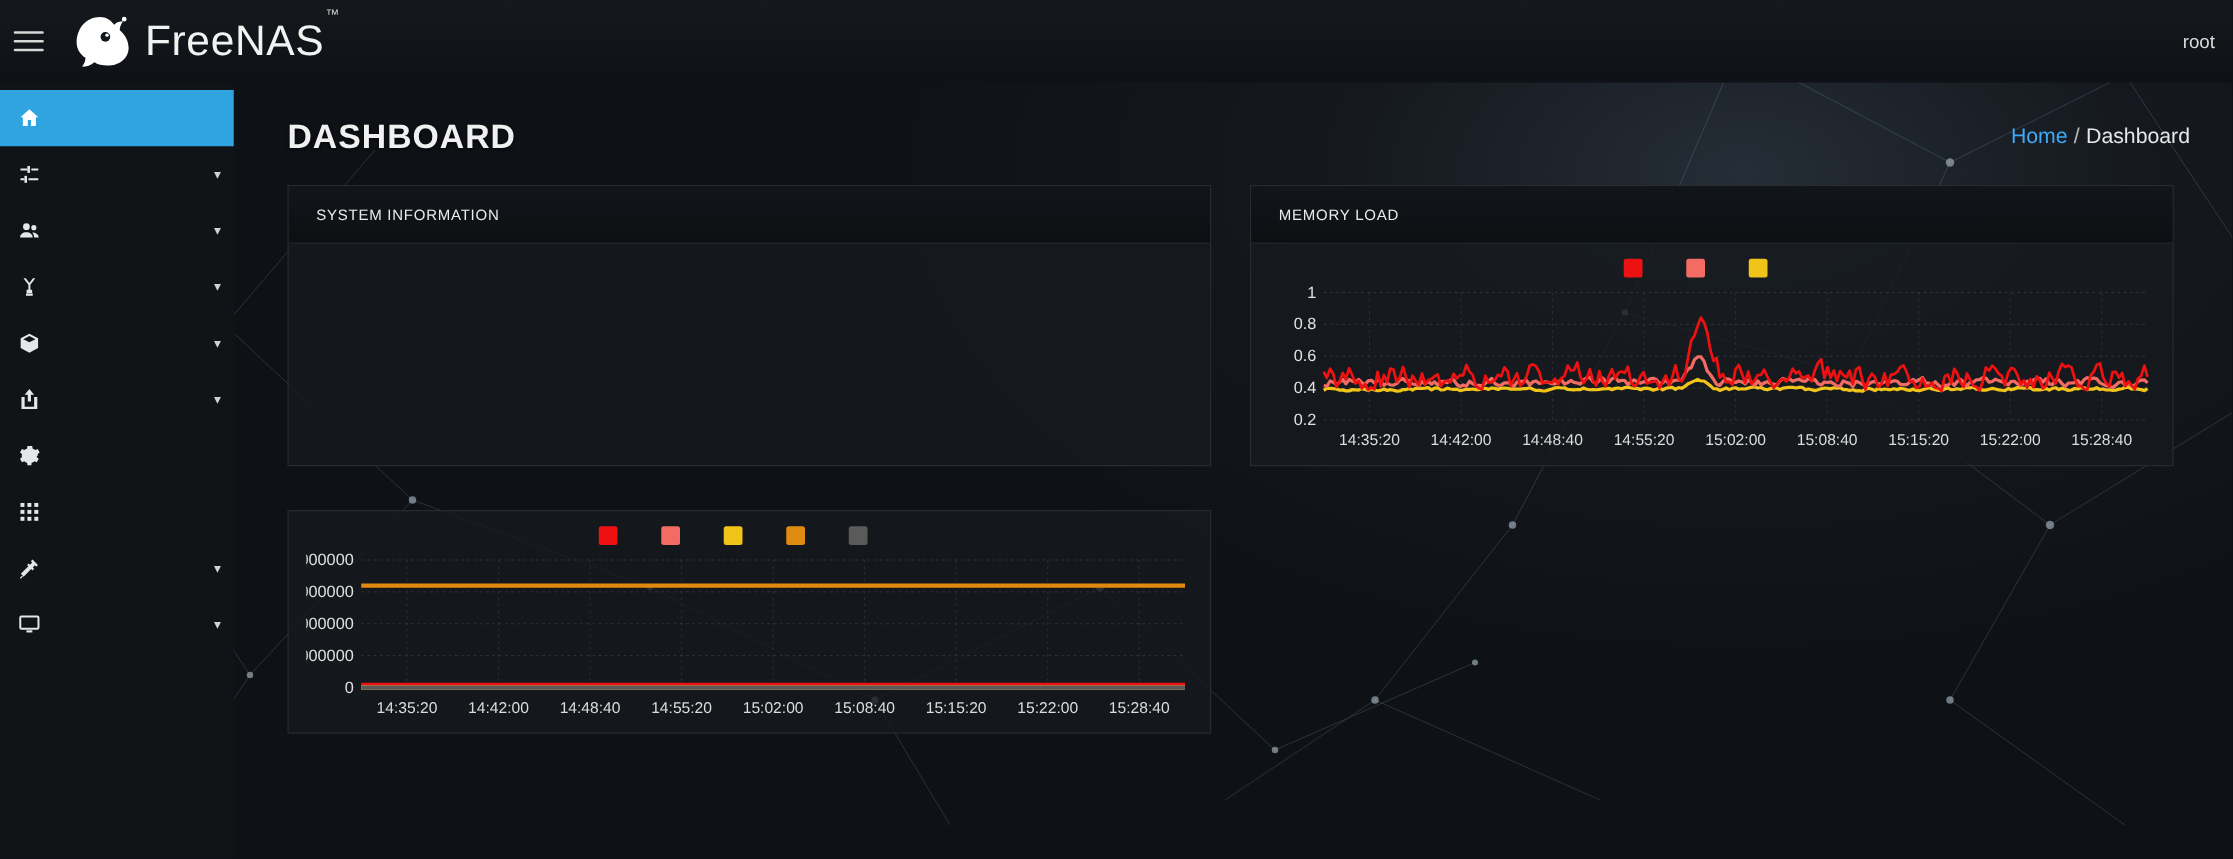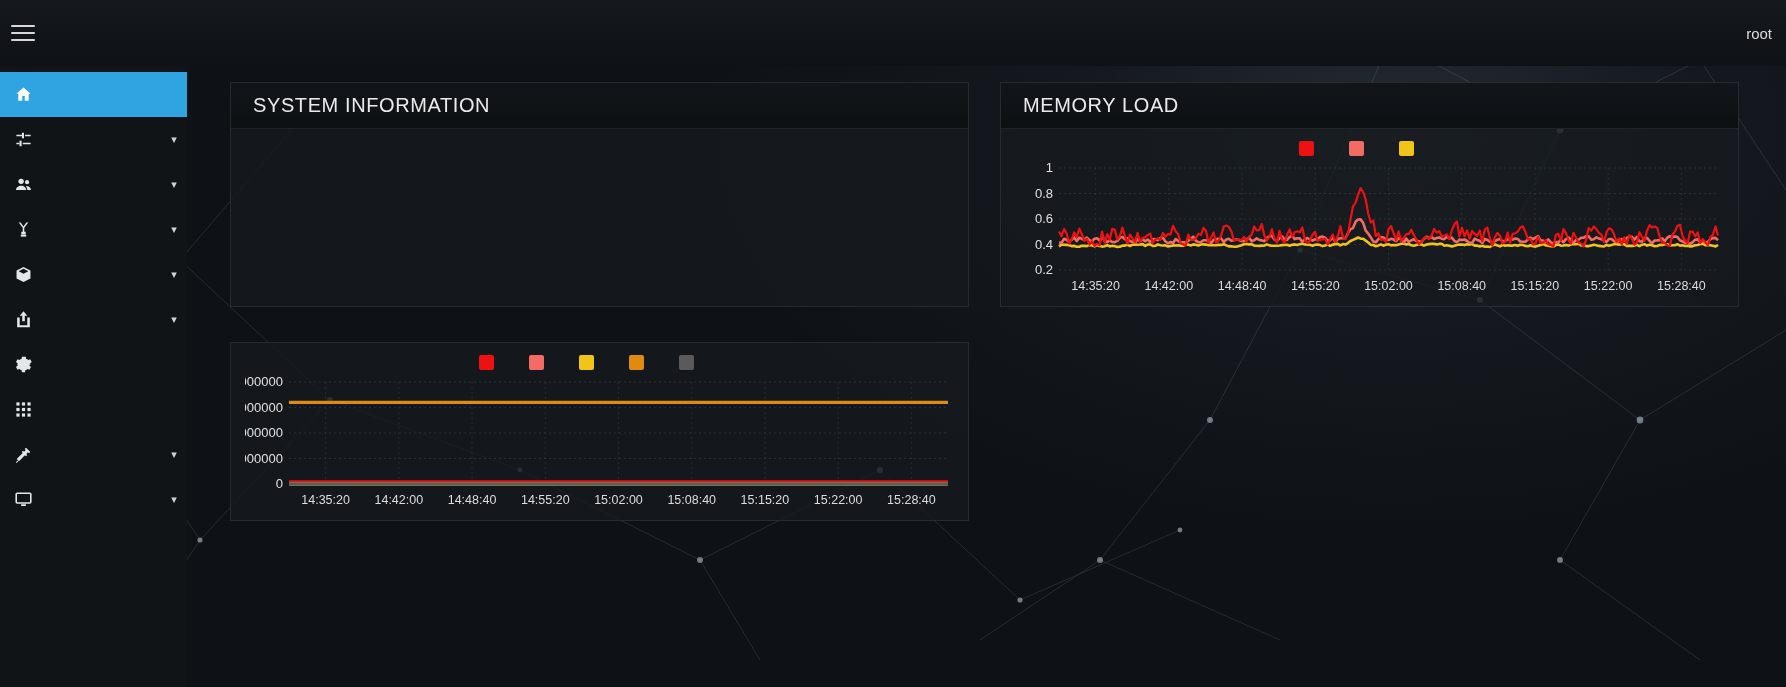--- a/index.html
+++ b/index.html
@@ -58,21 +58,21 @@
   .crumbs a { color: #3fa9f5; text-decoration: none; }
   .crumbs .sep { color: #bdbdbd; margin: 0 5px; }
 
   .grid { display: grid; grid-template-columns: 739px 739px; column-gap: 31px;
     row-gap: 35px; padding: 16px 0 0 43px; }
 
   .card { background: rgba(23,26,30,0.80); border: 1px solid rgba(60,66,74,0.45); }
   .card-head {
     height: 46px; display: flex; align-items: center; padding-left: 22px;
     background: linear-gradient(180deg,#121519 0%,#0d1013 100%);
-    font-size: 20px; letter-spacing: .6px; color: #eaeaea;
+    font-size: 12px; letter-spacing: .6px; color: #eaeaea;
     border-bottom: 1px solid rgba(60,66,74,0.35);
   }
   .card-body { padding: 16px 22px 16px 22px; }
 
   
   .sysinfo { width: 100%; border-collapse: collapse; font-size: 16px; }
   .sysinfo td { padding: 7px 0; color: #e3e3e3; vertical-align: top; }
   .sysinfo td.k { width: 180px; color: #e3e3e3; }
 
   
@@ -130,20 +130,31 @@
       </g>
     </svg>
   </div>
 
   <div class="topbar">
     <div class="hamburger">
       <i></i>
         <i></i>
         <i></i>
     </div>
+    <div class="brand">
+      <svg class="brand-logo" viewBox="0 0 64 52">
+        <path fill="#ffffff" d="M33 4c6 0 10 3 13 7 2-2 5-3 8-3-2 3-3 5-3 8 5 4 8 10 8 16 0 9-8 16-19 16-5 0-9-1-12-3-3 3-7 4-11 4 2-3 3-5 3-8-5-3-8-8-8-14C12 14 21 4 33 4z"></path>
+        <circle cx="38" cy="22" r="4.4" fill="#14181c"></circle>
+        <circle cx="39.5" cy="20.5" r="1.5" fill="#ffffff"></circle>
+        <circle cx="55" cy="6" r="2.1" fill="#ffffff"></circle>
+      </svg>
+      <div class="brand-text">
+        <span>FreeNAS</span><sup>™</sup>
+      </div>
+    </div>
     <div class="topbar-user">root</div>
   </div>
 
   <nav class="sidebar" id="sidebar">
       <div class="nav-item active">
         <span class="ico">
           <svg width="19" height="19" viewBox="0 0 24 24" fill="currentColor">
             <path d="M12 3 3 11h2.4v9h5V14h3.2v6h5v-9H21z"></path>
           </svg>
         </span>
@@ -244,20 +255,26 @@
             <rect x="9" y="18" width="6" height="2.2"></rect>
           </svg>
         </span>
         <span class="lbl"></span>
         <span class="chev">▾</span>
       </div>
     </nav>
 
   <div class="content">
 
+    <div class="page-head">
+      <div class="page-title">DASHBOARD</div>
+      <div class="crumbs">
+        <a href="#">Home</a><span class="sep">/</span><span>Dashboard</span>
+      </div>
+    </div>
 
     <div class="grid">
 
       <section class="card">
         <div class="card-head">SYSTEM INFORMATION</div>
         <div class="card-body" style="height:149px;">
           <table class="sysinfo">
             <tbody id="sysinfo-body">
                 <tr>
                   <td class="k"></td>

